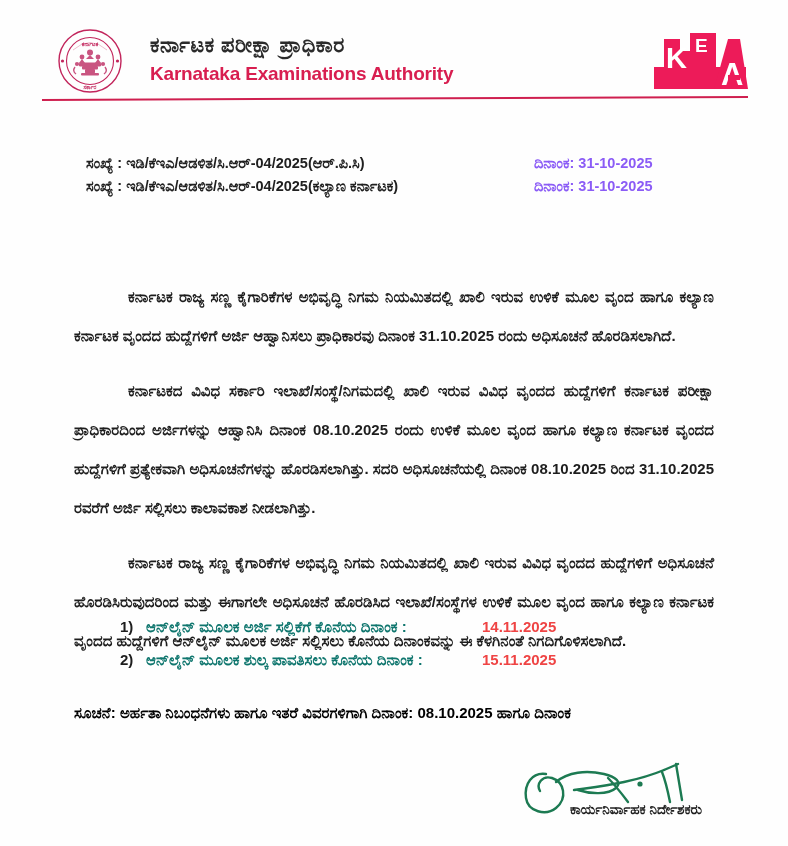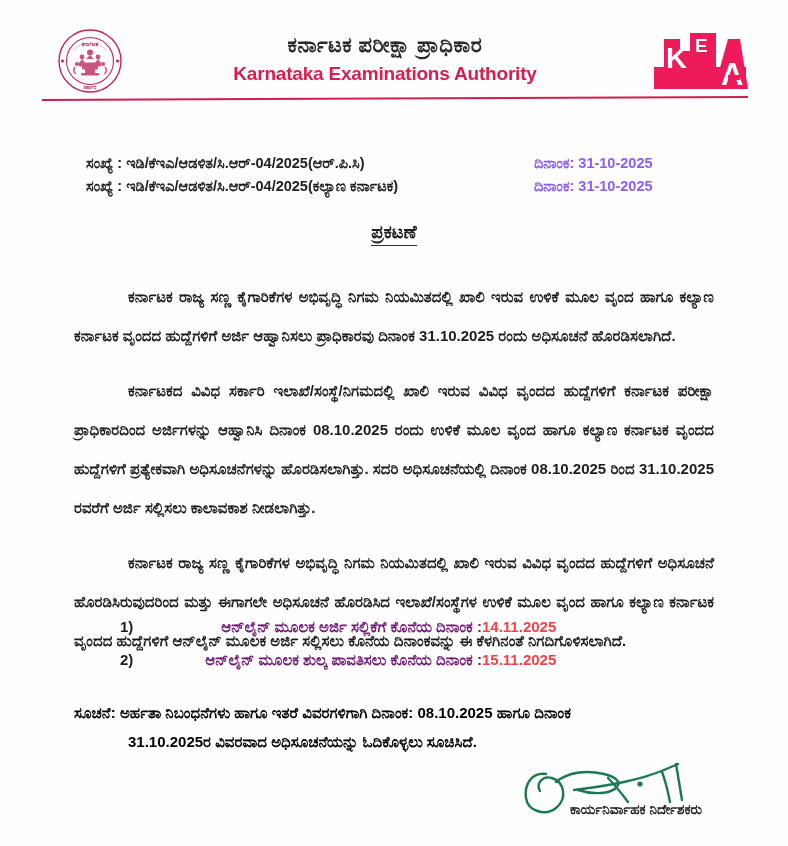--- a/index.html
+++ b/index.html
@@ -35,21 +35,20 @@
     top: 26px;
     width: 66px;
     height: 70px;
   }
 
   .header-titles {
     position: absolute;
     left: 150px;
     top: 32px;
     width: 470px;
-    text-align: center;
   }
   .title-kn {
     font-family: "Liberation Sans", "DejaVu Sans", sans-serif;
     font-size: 21px;
     font-weight: 700;
     color: #2b2b2b;
     letter-spacing: 0.5px;
     line-height: 1.25;
     white-space: nowrap;
   }
@@ -164,25 +163,24 @@
     font-size: 15px;
     font-weight: 600;
     color: #1d1d1d;
     flex: 0 0 auto;
     width: 26px;
   }
   .list-label {
     font-family: "Liberation Sans", "DejaVu Sans", sans-serif;
     font-size: 15px;
     font-weight: 600;
-    color: #701a75;
+    color: #0f766e;
     flex: 0 0 auto;
     width: 336px;
     white-space: nowrap;
-    text-align: right;
   }
   .list-value {
     font-family: "Liberation Sans", "DejaVu Sans", sans-serif;
     font-size: 15px;
     font-weight: 600;
     color: #ef4444;
     white-space: nowrap;
   }
 
   
@@ -309,23 +307,20 @@
     <div class="refrow">
       <span class="ref-no">ಸಂಖ್ಯೆ : ಇಡಿ/ಕೆಇಎ/ಆಡಳಿತ/ಸಿ.ಆರ್-04/2025(ಆರ್.ಪಿ.ಸಿ)</span>
       <span class="ref-date">ದಿನಾಂಕ:  31-10-2025</span>
     </div>
     <div class="refrow">
       <span class="ref-no">ಸಂಖ್ಯೆ : ಇಡಿ/ಕೆಇಎ/ಆಡಳಿತ/ಸಿ.ಆರ್-04/2025(ಕಲ್ಯಾಣ ಕರ್ನಾಟಕ)</span>
       <span class="ref-date">ದಿನಾಂಕ:  31-10-2025</span>
     </div>
   </div>
 
-  <div class="subject">
-    <span class="subject-text">ಪ್ರಕಟಣೆ</span>
-  </div>
 
   <div class="body-area">
     <p class="para">ಕರ್ನಾಟಕ ರಾಜ್ಯ ಸಣ್ಣ ಕೈಗಾರಿಕೆಗಳ ಅಭಿವೃದ್ಧಿ ನಿಗಮ ನಿಯಮಿತದಲ್ಲಿ ಖಾಲಿ ಇರುವ ಉಳಿಕೆ ಮೂಲ ವೃಂದ ಹಾಗೂ ಕಲ್ಯಾಣ ಕರ್ನಾಟಕ ವೃಂದದ ಹುದ್ದೆಗಳಿಗೆ ಅರ್ಜಿ ಆಹ್ವಾನಿಸಲು ಪ್ರಾಧಿಕಾರವು ದಿನಾಂಕ 31.10.2025 ರಂದು ಅಧಿಸೂಚನೆ ಹೊರಡಿಸಲಾಗಿದೆ.</p>
     <p class="para">ಕರ್ನಾಟಕದ ವಿವಿಧ ಸರ್ಕಾರಿ ಇಲಾಖೆ/ಸಂಸ್ಥೆ/ನಿಗಮದಲ್ಲಿ ಖಾಲಿ ಇರುವ ವಿವಿಧ ವೃಂದದ ಹುದ್ದೆಗಳಿಗೆ ಕರ್ನಾಟಕ ಪರೀಕ್ಷಾ ಪ್ರಾಧಿಕಾರದಿಂದ ಅರ್ಜಿಗಳನ್ನು ಆಹ್ವಾನಿಸಿ ದಿನಾಂಕ 08.10.2025 ರಂದು ಉಳಿಕೆ ಮೂಲ ವೃಂದ ಹಾಗೂ ಕಲ್ಯಾಣ ಕರ್ನಾಟಕ ವೃಂದದ ಹುದ್ದೆಗಳಿಗೆ ಪ್ರತ್ಯೇಕವಾಗಿ ಅಧಿಸೂಚನೆಗಳನ್ನು ಹೊರಡಿಸಲಾಗಿತ್ತು. ಸದರಿ ಅಧಿಸೂಚನೆಯಲ್ಲಿ ದಿನಾಂಕ 08.10.2025 ರಿಂದ 31.10.2025 ರವರೆಗೆ ಅರ್ಜಿ ಸಲ್ಲಿಸಲು ಕಾಲಾವಕಾಶ ನೀಡಲಾಗಿತ್ತು.</p>
     <p class="para">ಕರ್ನಾಟಕ ರಾಜ್ಯ ಸಣ್ಣ ಕೈಗಾರಿಕೆಗಳ ಅಭಿವೃದ್ಧಿ ನಿಗಮ ನಿಯಮಿತದಲ್ಲಿ ಖಾಲಿ ಇರುವ ವಿವಿಧ ವೃಂದದ ಹುದ್ದೆಗಳಿಗೆ ಅಧಿಸೂಚನೆ ಹೊರಡಿಸಿರುವುದರಿಂದ ಮತ್ತು ಈಗಾಗಲೇ ಅಧಿಸೂಚನೆ ಹೊರಡಿಸಿದ ಇಲಾಖೆ/ಸಂಸ್ಥೆಗಳ ಉಳಿಕೆ ಮೂಲ ವೃಂದ ಹಾಗೂ ಕಲ್ಯಾಣ ಕರ್ನಾಟಕ ವೃಂದದ ಹುದ್ದೆಗಳಿಗೆ ಆನ್‌ಲೈನ್ ಮೂಲಕ ಅರ್ಜಿ ಸಲ್ಲಿಸಲು ಕೊನೆಯ ದಿನಾಂಕವನ್ನು ಈ ಕೆಳಗಿನಂತೆ ನಿಗದಿಗೊಳಿಸಲಾಗಿದೆ.</p>
   </div>
 
   <div class="list-area">
     <div class="list-row">
       <span class="list-num">1)</span>
@@ -336,21 +331,20 @@
       <span class="list-num">2)</span>
       <span class="list-label">ಆನ್‌ಲೈನ್ ಮೂಲಕ ಶುಲ್ಕ ಪಾವತಿಸಲು ಕೊನೆಯ ದಿನಾಂಕ :</span>
       <span class="list-value">15.11.2025</span>
     </div>
   </div>
 
   <div class="note-area">
     <div class="note-line">
       <span class="note-label">ಸೂಚನೆ:</span><span> ಅರ್ಹತಾ ನಿಬಂಧನೆಗಳು ಹಾಗೂ ಇತರೆ ವಿವರಗಳಿಗಾಗಿ ದಿನಾಂಕ: 08.10.2025 ಹಾಗೂ ದಿನಾಂಕ</span>
     </div>
-    <div class="note-line note-line2">31.10.2025ರ ವಿವರವಾದ ಅಧಿಸೂಚನೆಯನ್ನು ಓದಿಕೊಳ್ಳಲು ಸೂಚಿಸಿದೆ.</div>
   </div>
 
   <div class="sign-area">
     <div class="sign-svg">
       <svg viewBox="0 0 190 62" width="190" height="62" aria-hidden="true">
         <g fill="none" stroke="#1C7A52" stroke-width="2.4" stroke-linecap="round" stroke-linejoin="round">
           <path d="M34 16 C20 14 12 26 14 40 C16 54 34 58 44 50 C56 40 52 24 40 20 C30 17 24 26 28 33"></path>
           <path d="M44 24 C56 14 74 12 92 16 C104 19 110 24 104 30 C96 37 78 36 66 32"></path>
           <path d="M62 32 C76 30 94 28 112 24 C126 21 140 17 152 12"></path>
           <path d="M96 20 C104 28 110 36 116 44"></path>

